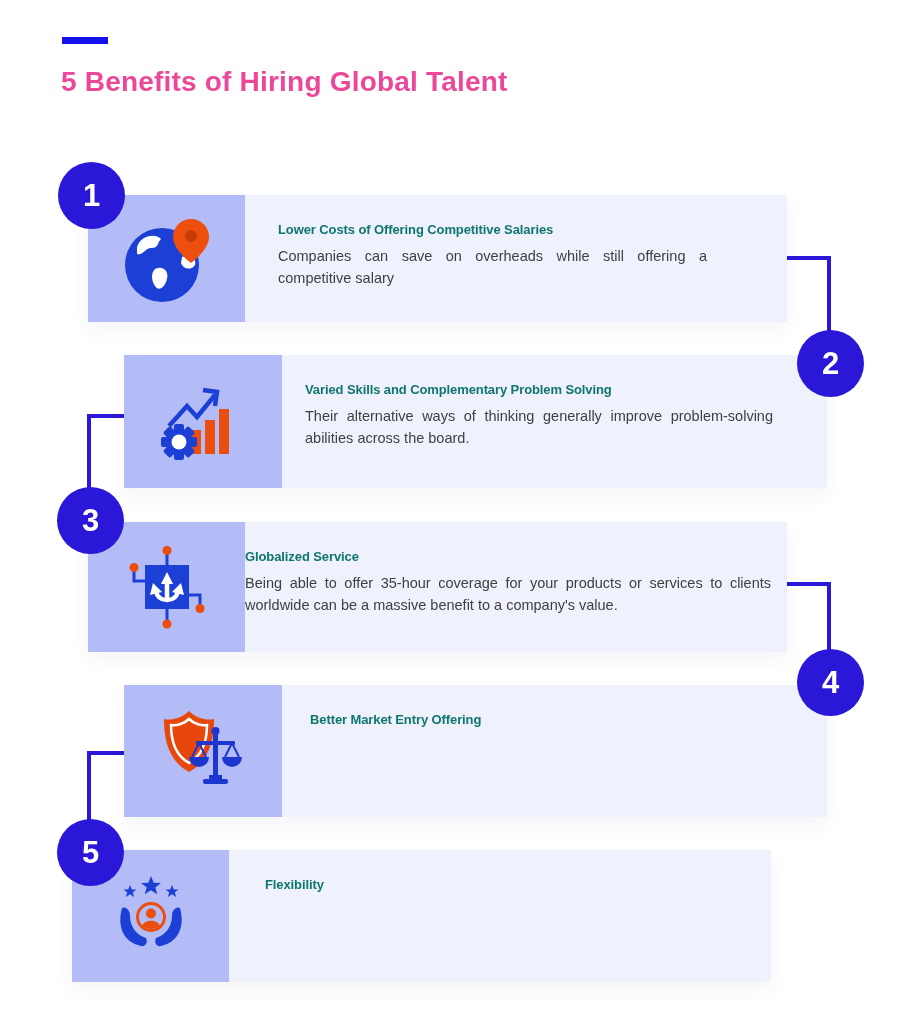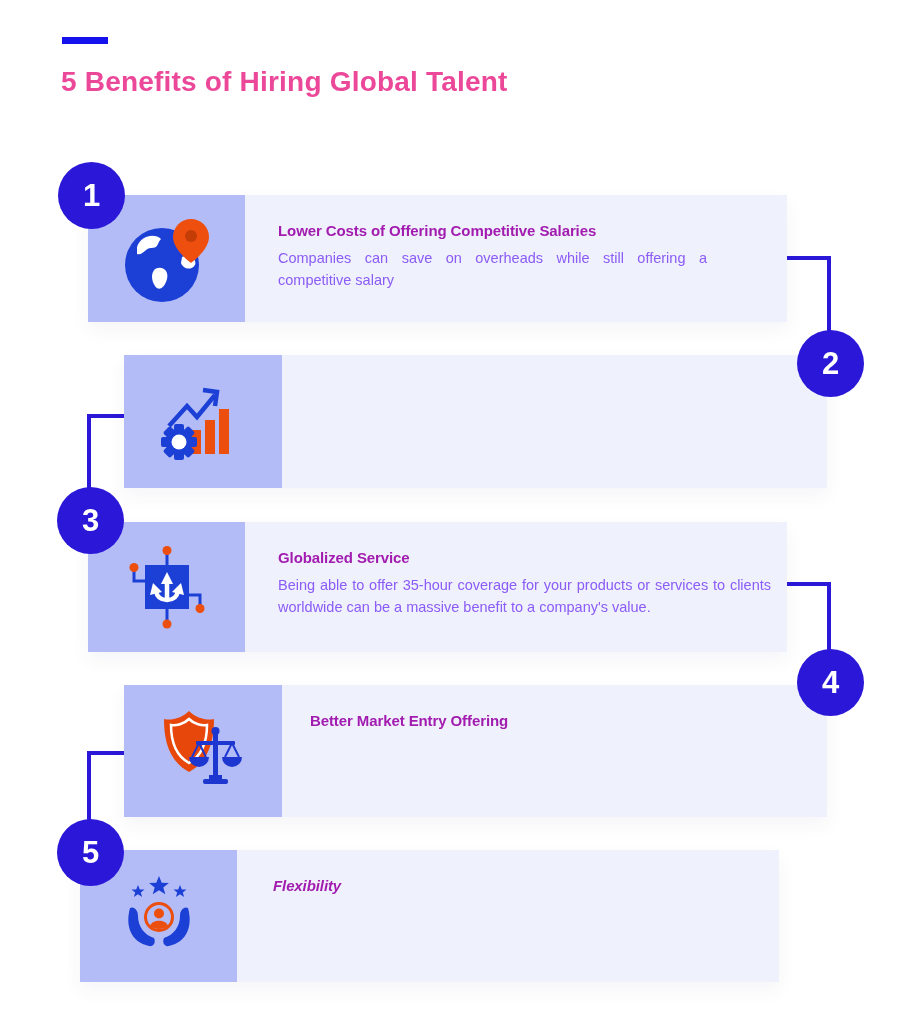--- a/index.html
+++ b/index.html
@@ -15,36 +15,36 @@
   }
   .card {
     position:absolute; display:flex; background:#eff1fd; z-index:2;
     box-shadow:0 8px 18px rgba(60,60,120,0.05);
   }
   .card .icon-panel {
     flex:none; background:#b3bcf7; display:flex; align-items:center; justify-content:center;
   }
   .card .content { flex:1; padding-top:27px; }
   .card .content h2 {
-    font-size:15px; font-weight:bold; color:#a21caf; letter-spacing:-0.1px;
+    font-size:13px; font-weight:bold; color:#0f766e; letter-spacing:-0.1px;
   }
   .card .content p {
-    margin-top:9px; font-size:14.5px; line-height:1.5; color:#8b5cf6;
+    margin-top:9px; font-size:14.5px; line-height:1.5; color:#404040;
     text-align:justify; text-align-last:left;
   }
   .card1 { left:88px;  top:195px; width:699px; height:127px; }
   .card2 { left:124px; top:355px; width:703px; height:133px; }
   .card3 { left:88px;  top:522px; width:699px; height:130px; }
   .card4 { left:124px; top:685px; width:703px; height:132px; }
-  .card5 { left:80px;  top:850px; width:699px; height:132px;font-style:italic; }
+  .card5 { left:72px;  top:850px; width:699px; height:132px; }
   .card1 .icon-panel, .card3 .icon-panel, .card5 .icon-panel { width:157px; }
   .card2 .icon-panel, .card4 .icon-panel { width:158px; }
   .card1 .content { padding-left:33px; padding-right:80px; }
   .card2 .content { padding-left:23px; padding-right:54px; }
-  .card3 .content { padding-left:33px; padding-right:16px; }
+  .card3 .content { padding-right:16px; }
   .card4 .content { padding-left:28px; padding-right:50px; }
   .card5 .content { padding-left:36px; padding-right:35px; }
   .badge {
     position:absolute; width:67px; height:67px; border-radius:50%;
     background:#2a17d8; color:#ffffff; z-index:5;
     display:flex; align-items:center; justify-content:center;
     font-size:31px; font-weight:bold;
   }
   .badge1 { left:58px;  top:162px; }
   .badge2 { left:797px; top:330px; }
@@ -97,20 +97,24 @@
         <path d="M48 14 L62 16 L60 30" stroke="#1c40d6" stroke-width="4.5" fill="none"></path>
         <g fill="#1c40d6">
           <rect x="6" y="61" width="36" height="10" rx="2"></rect>
           <rect x="6" y="61" width="36" height="10" rx="2" transform="rotate(45 24 66)"></rect>
           <rect x="6" y="61" width="36" height="10" rx="2" transform="rotate(90 24 66)"></rect>
           <rect x="6" y="61" width="36" height="10" rx="2" transform="rotate(135 24 66)"></rect>
           <circle cx="24" cy="66" r="13.5"></circle>
         </g>
         <circle cx="24" cy="66" r="7.5" fill="#ffffff"></circle>
       </svg>
+    </div>
+    <div class="content">
+      <h2>Varied Skills and Complementary Problem Solving</h2>
+      <p>Their alternative ways of thinking generally improve problem-solving abilities across the board.</p>
     </div>
   </div>
 
   <div class="card card3">
     <div class="icon-panel">
       <svg width="92" height="92" viewBox="0 0 92 92">
         <path d="M46 24 V12 M46 68 V80 M24 40 H13 V30 M68 54 H79 V64" stroke="#1c40d6" stroke-width="3" fill="none"></path>
         <circle cx="46" cy="9.5" r="4.5" fill="#ec4e0d"></circle>
         <circle cx="46" cy="83" r="4.5" fill="#ec4e0d"></circle>
         <circle cx="13" cy="26.5" r="4.5" fill="#ec4e0d"></circle>

